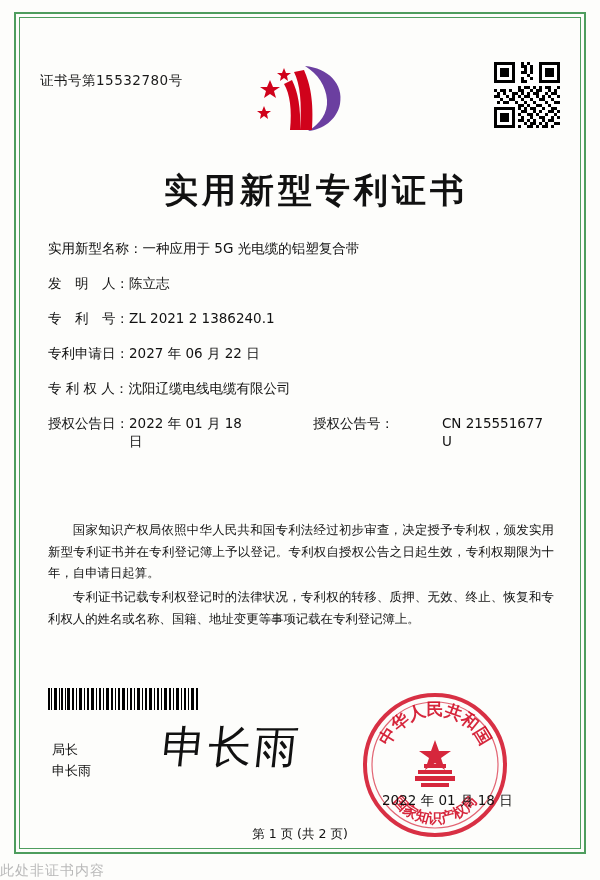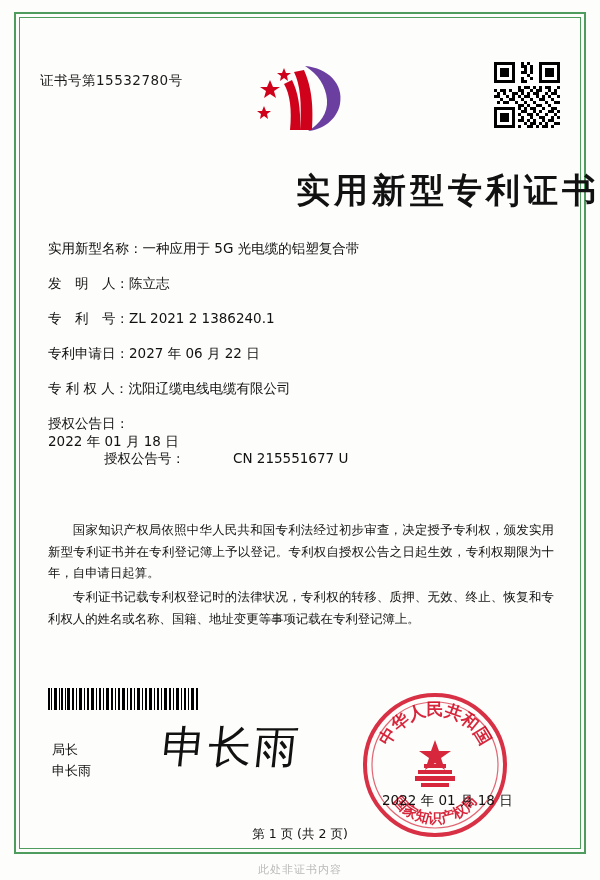--- a/index.html
+++ b/index.html
@@ -70,21 +70,21 @@
     background: #ffffff;
   }
   .qr svg { display: block; }
 
   
   .title {
     position: absolute;
     left: 0;
     right: 0;
     top: 168px;
-    text-align: right;
+    text-align: center;
     font-size: 34px;
     font-weight: bold;
     letter-spacing: 4px;
     color: #111;
     font-family: "DejaVu Sans", "Liberation Sans", sans-serif;
     padding-left: 32px;
   }
 
   
   .fields {
@@ -103,21 +103,20 @@
   }
   .field-label {
     white-space: pre;
     color: #111;
   }
   .field-value {
     color: #111;
   }
   .field-row.dual {
     justify-content: flex-start;
-    flex-direction: column;
   }
   .field-right {
     margin-left: 56px;
     display: flex;
     align-items: baseline;
     gap: 48px;
   }
 
   
   .body-text {
@@ -193,22 +192,22 @@
     text-align: center;
     font-size: 12.5px;
     color: #111;
     font-family: "DejaVu Sans", "Liberation Sans", sans-serif;
   }
   .below-note {
     position: absolute;
     left: 0;
     right: 0;
     top: 862px;
-    text-align: center;
-    font-size: 11px;
+    text-align: left;
+    font-size: 14px;
     color: #b9b9b9;
     font-family: "DejaVu Sans", "Liberation Sans", sans-serif;
     letter-spacing: 1px;
   }
 </style>
 </head>
 <body>
 
 <div class="page">
 

